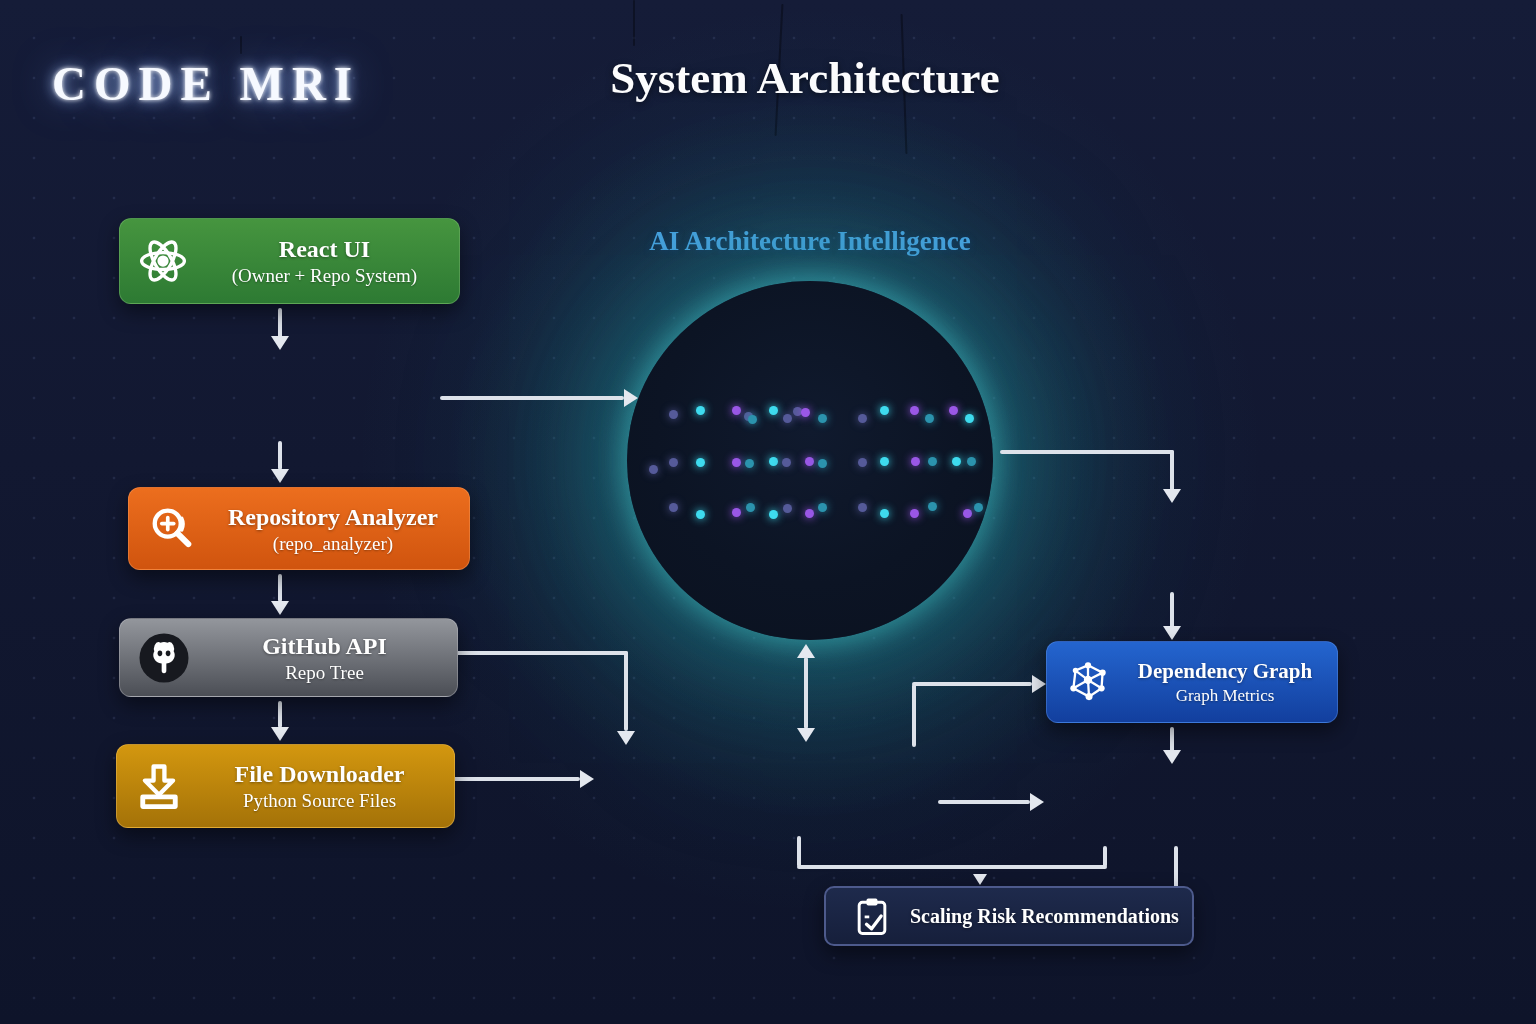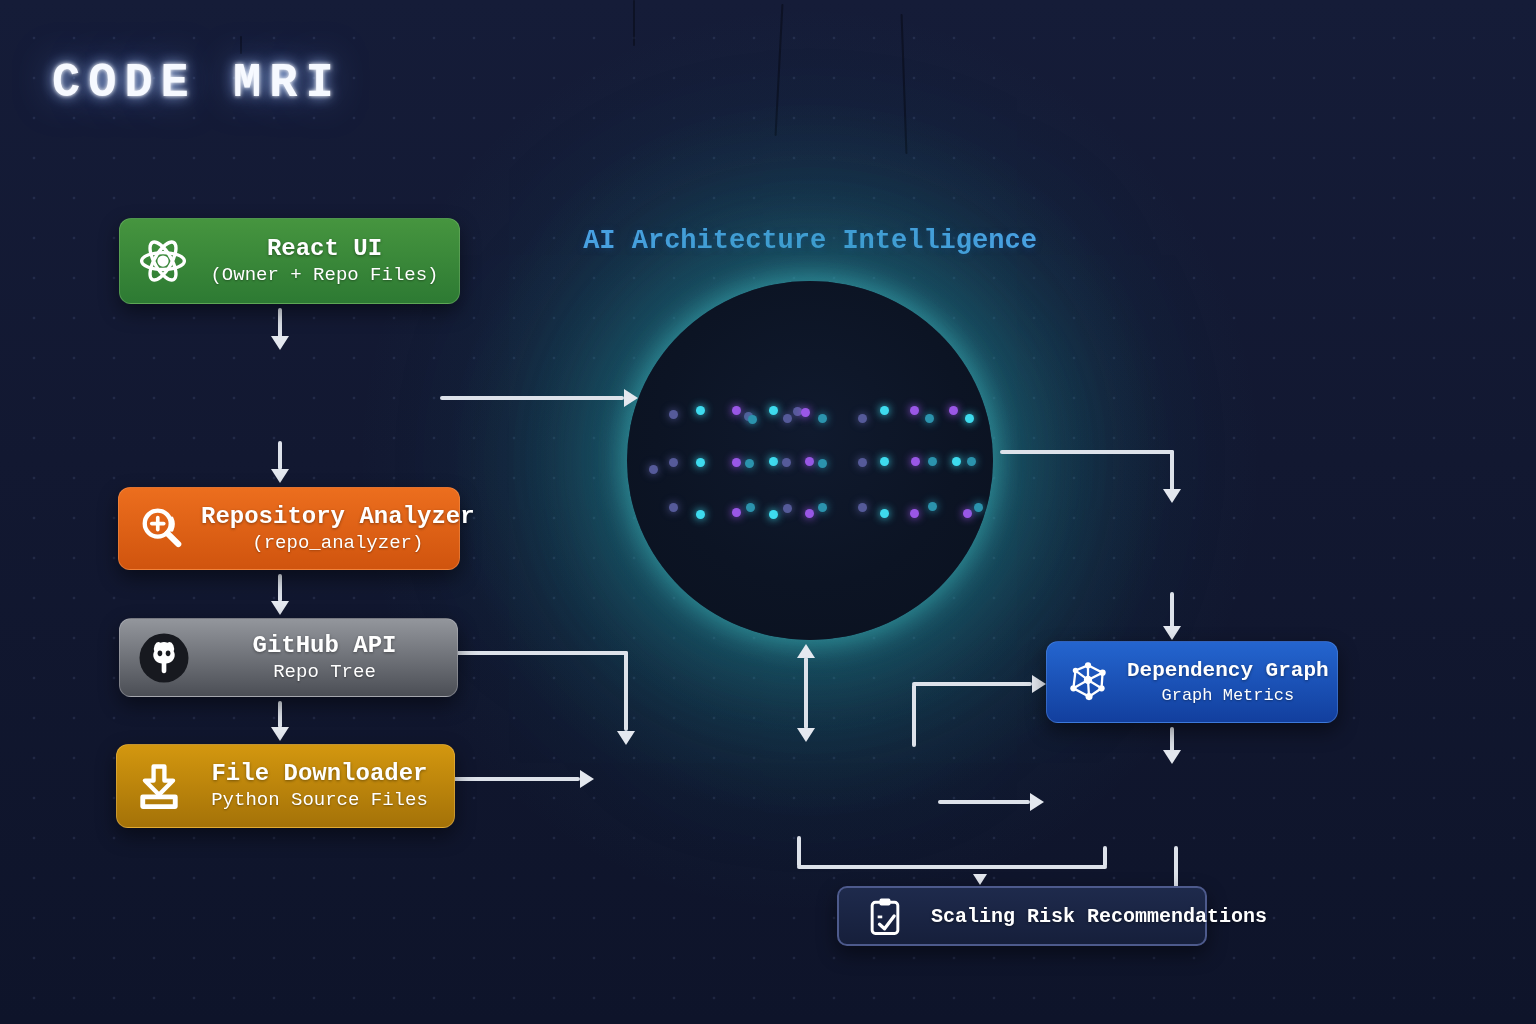--- a/index.html
+++ b/index.html
@@ -1,18 +1,18 @@
 <!DOCTYPE html>
 <html><head>
 <meta charset="utf-8">
 <style>
   html,body{margin:0;padding:0;background:#0b1124;}
   #stage{
     position:relative;width:1536px;height:1024px;overflow:hidden;
-    font-family:Liberation Mono, monospace;color:#fff;
+    font-family:Liberation Serif, serif;color:#fff;
     background:
       radial-gradient(circle at 810px 460px, rgba(36,150,158,0.20) 0%, rgba(36,150,158,0.07) 26%, rgba(0,0,0,0) 46%),
       radial-gradient(rgba(130,150,210,0.14) 1.5px, rgba(0,0,0,0) 1.6px),
       linear-gradient(180deg,#151c38 0%,#121831 45%,#0e142a 100%);
     background-size:auto, 40px 40px, auto;
     background-position:0 0, 14px 18px, 0 0;
   }
   .streak{position:absolute;background:rgba(5,8,18,0.5);width:2px;border-radius:2px;}
 
   
@@ -37,29 +37,29 @@
         padding:0 14px 0 16px;gap:14px;box-shadow:0 8px 20px rgba(0,0,0,.45);}
   .node .txt{flex:1;display:flex;flex-direction:column;align-items:center;justify-content:center;line-height:1.25;}
   .node .title{font-weight:700;font-size:24px;text-shadow:0 1px 3px rgba(0,0,0,.4);white-space:nowrap;}
   .node .sub{font-size:19px;text-shadow:0 1px 2px rgba(0,0,0,.35);white-space:nowrap;}
   .node.sm .title{font-size:21px;}
   .node.sm .sub{font-size:17px;}
   .icon{flex:0 0 auto;display:flex;align-items:center;justify-content:center;}
 
   #node-react{left:119px;top:218px;width:309px;height:84px;background:linear-gradient(180deg,#46953f,#2d7a33);border:1px solid rgba(140,200,130,.35);}
   #node-fastapi{left:118px;top:352px;width:310px;height:83px;background:linear-gradient(135deg,#2d6ecd,#1c53ac);border:1px solid rgba(120,170,240,.35);}
-  #node-analyzer{left:118px;top:487px;width:310px;height:81px;background:linear-gradient(180deg,#ec6e1e,#d0540e);border:1px solid rgba(255,170,110,.35);}
+  #node-analyzer{left:128px;top:487px;width:310px;height:81px;background:linear-gradient(180deg,#ec6e1e,#d0540e);border:1px solid rgba(255,170,110,.35);}
   #node-github{left:119px;top:618px;width:307px;height:77px;background:linear-gradient(180deg,#93969c,#4b4e55);border:1px solid rgba(200,200,210,.35);}
   #node-downloader{left:116px;top:744px;width:307px;height:82px;background:linear-gradient(180deg,#d3970f,#a47208);border:1px solid rgba(255,210,120,.35);}
   #node-firestore{left:1048px;top:503px;width:260px;height:83px;background:linear-gradient(180deg,#f07c22,#d85e12);border:1px solid rgba(255,180,120,.35);}
   #node-depgraph{left:1046px;top:641px;width:260px;height:80px;background:linear-gradient(180deg,#2465cf,#123f9e);border:1px solid rgba(110,160,240,.35);}
   #node-gemini{left:1042px;top:765px;width:262px;height:78px;background:linear-gradient(100deg,#41307c,#6d44b4);border:1px solid rgba(170,130,230,.35);}
   #node-extractor{left:593px;top:747px;width:336px;height:84px;background:linear-gradient(180deg,#23878a,#166064);border:1px solid rgba(110,200,200,.35);}
   #node-scaling{left:824px;top:886px;width:332px;height:56px;background:linear-gradient(180deg,#1e2a4c,#161f3b);
-     border:2px solid #4d5a8c;border-radius:10px;padding:0 10px 0 24px;gap:24px;margin-left:13px;}
+     border:2px solid #4d5a8c;border-radius:10px;padding:0 10px 0 24px;gap:16px;}
   #node-scaling .title{font-size:20px;font-weight:600;}
 
   
   .hline{position:absolute;height:4px;background:#dde2ea;border-radius:2px;}
   .vline{position:absolute;width:4px;background:#dde2ea;border-radius:2px;}
   .ah{position:absolute;width:0;height:0;}
   .ah.right{border-top:9px solid transparent;border-bottom:9px solid transparent;border-left:14px solid #e4e8ef;}
   .ah.down{border-left:9px solid transparent;border-right:9px solid transparent;border-top:14px solid #e4e8ef;}
   .ah.up{border-left:9px solid transparent;border-right:9px solid transparent;border-bottom:14px solid #e4e8ef;}
   .ah.down.smallhead{border-left:7px solid transparent;border-right:7px solid transparent;border-top:11px solid #e4e8ef;}
@@ -68,20 +68,21 @@
 <body>
 
 <div id="stage">
 
   <div class="streak" style="left:633px;top:0;height:46px;"></div>
   <div class="streak" style="left:778px;top:4px;height:132px;transform:rotate(3deg);"></div>
   <div class="streak" style="left:903px;top:14px;height:140px;transform:rotate(-2deg);"></div>
   <div class="streak" style="left:240px;top:36px;height:18px;"></div>
 
   <div id="logo">CODE MRI</div>
+  <div id="title">System Architecture</div>
   <div id="ai-label">AI Architecture Intelligence</div>
 
   <div id="sphere-glow"></div>
   <div id="sphere">
       <span class="dot" style="left: 41.5px; top: 128.5px; background: rgb(85, 90, 153); box-shadow: rgb(85, 90, 153) 0px 0px 8px;"></span>
       <span class="dot" style="left: 68.5px; top: 124.5px; background: rgb(62, 219, 238); box-shadow: rgb(62, 219, 238) 0px 0px 8px;"></span>
       <span class="dot" style="left: 104.5px; top: 124.5px; background: rgb(154, 87, 230); box-shadow: rgb(154, 87, 230) 0px 0px 8px;"></span>
       <span class="dot" style="left: 116.5px; top: 130.5px; background: rgb(85, 90, 153); box-shadow: rgb(85, 90, 153) 0px 0px 8px;"></span>
       <span class="dot" style="left: 120.5px; top: 133.5px; background: rgb(43, 147, 173); box-shadow: rgb(43, 147, 173) 0px 0px 8px;"></span>
       <span class="dot" style="left: 141.5px; top: 124.5px; background: rgb(62, 219, 238); box-shadow: rgb(62, 219, 238) 0px 0px 8px;"></span>
@@ -183,21 +184,21 @@
           <g stroke="#fff" stroke-width="3" fill="none">
         <ellipse cx="24" cy="24" rx="19" ry="7.5"></ellipse>
         <ellipse cx="24" cy="24" rx="19" ry="7.5" transform="rotate(60 24 24)"></ellipse>
         <ellipse cx="24" cy="24" rx="19" ry="7.5" transform="rotate(120 24 24)"></ellipse>
           </g>
         <circle cx="24" cy="24" r="5" fill="#fff"></circle>
         </svg>
     </span>
     <span class="txt">
         <span class="title">React UI</span>
-    <span class="sub">(Owner + Repo Files)</span>
+    <span class="sub">(Owner + Repo System)</span>
       </span>
   </div>
 
 
   <div class="node" id="node-analyzer">
     <span class="icon">
       <svg width="52" height="52" viewBox="0 0 48 48">
         <circle cx="21" cy="19" r="12" stroke="#fff" stroke-width="4" fill="none"></circle>
         <path d="M34 14a13 13 0 0 1 0 11" stroke="#fff" stroke-width="3" fill="none" stroke-linecap="round"></path>
         <line x1="30" y1="28" x2="40" y2="38" stroke="#fff" stroke-width="5.5" stroke-linecap="round"></line>

